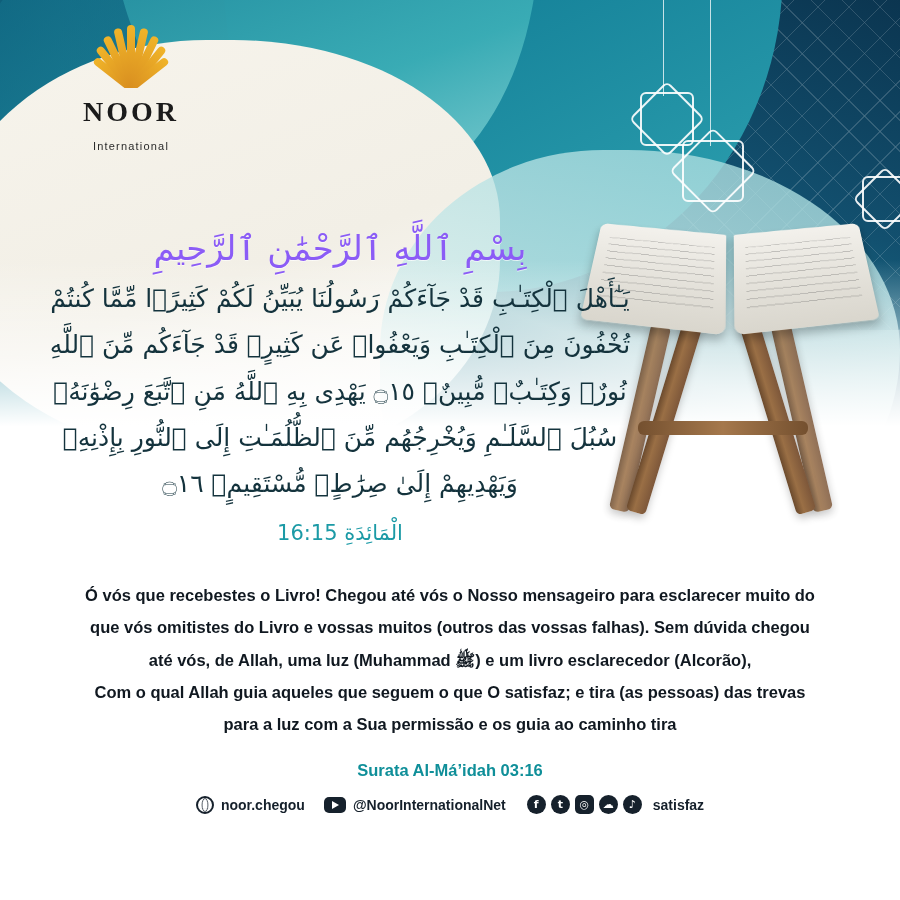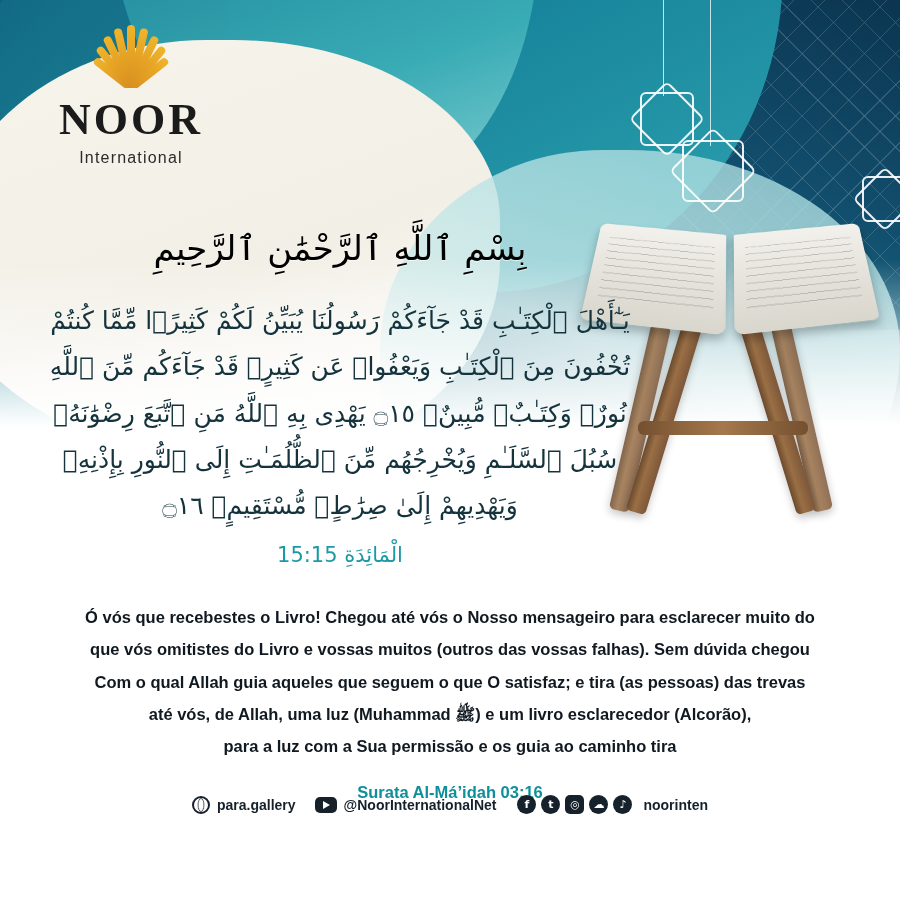--- a/index.html
+++ b/index.html
@@ -147,29 +147,29 @@
   .logo-mark .ray {
     position: absolute;
     bottom: 0; left: 50%;
     width: 8px; height: 62px;
     background: linear-gradient(180deg, #f0b429 0%, #d98f20 100%);
     border-radius: 4px 4px 2px 2px;
     transform-origin: 50% 100%;
   }
   .logo-word {
     font-family: "Liberation Serif", serif;
-    font-size: 44px;
+    font-size: 28px;
     letter-spacing: 3px;
     font-weight: 700;
     line-height: 1;
   }
   .logo-sub {
-    font-size: 16px;
+    font-size: 11px;
     letter-spacing: 1.2px;
-    margin-top: 7px;
+    margin-top: 14px;
     color: #2a2a2a;
   }
 
   
   .rehal {
     position: absolute;
     left: 580px; top: 215px;
     width: 300px; height: 310px;
   }
   .book {
@@ -215,23 +215,23 @@
   
   .content {
     position: absolute;
     left: 0; right: 0; top: 228px;
     text-align: center;
   }
   .basmala {
     font-family: "DejaVu Sans", sans-serif;
     direction: rtl;
     font-size: 34px;
-    color: #000000;
+    color: #8b5cf6;
     letter-spacing: 0;
-    margin-bottom: 30px;
+    margin-bottom: 8px;
     text-shadow: 0 1px 0 rgba(255,255,255,.6);
   }
   .ayah {
     direction: rtl;
     font-family: "DejaVu Sans", sans-serif;
     font-size: 25px;
     line-height: 1.85;
     color: #14333d;
     margin: 0 auto;
     width: 600px;
@@ -393,47 +393,47 @@
       <div class="page right">
           <div class="lines"></div>
         </div>
     </div>
   </div>
 
   <div class="content">
     <div class="ayah-wrap">
       <div class="basmala">بِسْمِ ٱللَّهِ ٱلرَّحْمَٰنِ ٱلرَّحِيمِ</div>
       <div class="ayah" style="width:620px;padding-left:0;">يَـٰٓأَهْلَ ٱلْكِتَـٰبِ قَدْ جَآءَكُمْ رَسُولُنَا يُبَيِّنُ لَكُمْ كَثِيرًۭا مِّمَّا كُنتُمْ تُخْفُونَ مِنَ ٱلْكِتَـٰبِ وَيَعْفُوا۟ عَن كَثِيرٍۢ قَدْ جَآءَكُم مِّنَ ٱللَّهِ نُورٌۭ وَكِتَـٰبٌۭ مُّبِينٌۭ ۝١٥ يَهْدِى بِهِ ٱللَّهُ مَنِ ٱتَّبَعَ رِضْوَٰنَهُۥ سُبُلَ ٱلسَّلَـٰمِ وَيُخْرِجُهُم مِّنَ ٱلظُّلُمَـٰتِ إِلَى ٱلنُّورِ بِإِذْنِهِۦ وَيَهْدِيهِمْ إِلَىٰ صِرَٰطٍۢ مُّسْتَقِيمٍۢ ۝١٦</div>
-      <div class="surah-ar" style="margin-left:0;">الْمَائِدَةِ 15:15</div>
+      <div class="surah-ar" style="margin-left:0;">الْمَائِدَةِ 16:15</div>
     </div>
 
     <div class="translation">
       <p>Ó vós que recebestes o Livro! Chegou até vós o Nosso mensageiro para esclarecer muito do</p>
       <p>que vós omitistes do Livro e vossas muitos (outros das vossas falhas). Sem dúvida chegou</p>
+      <p>até vós, de Allah, uma luz (Muhammad ﷺ) e um livro esclarecedor (Alcorão),</p>
       <p>Com o qual Allah guia aqueles que seguem o que O satisfaz; e tira (as pessoas) das trevas</p>
-      <p>até vós, de Allah, uma luz (Muhammad ﷺ) e um livro esclarecedor (Alcorão),</p>
       <p>para a luz com a Sua permissão e os guia ao caminho tira</p>
       <div class="surah-pt">Surata Al-Má’idah 03:16</div>
     </div>
   </div>
 
   <div class="footer">
     <div class="f-item">
       <span class="gicon"></span>
-      <span>para.gallery</span>
+      <span>noor.chegou</span>
     </div>
     <div class="f-item" style="margin-left:10px;">
       <span class="yicon"></span>
       <span>@NoorInternationalNet</span>
     </div>
     <div class="f-item" style="margin-left:12px;">
       <span class="social-row">
         <span class="sicon">f</span>
         <span class="sicon">t</span>
         <span class="sicon sq">◎</span>
         <span class="sicon">☁</span>
         <span class="sicon">♪</span>
       </span>
-      <span class="handles">noorinten</span>
+      <span class="handles">satisfaz</span>
     </div>
   </div>
 
 </div>
 
 </body></html>

